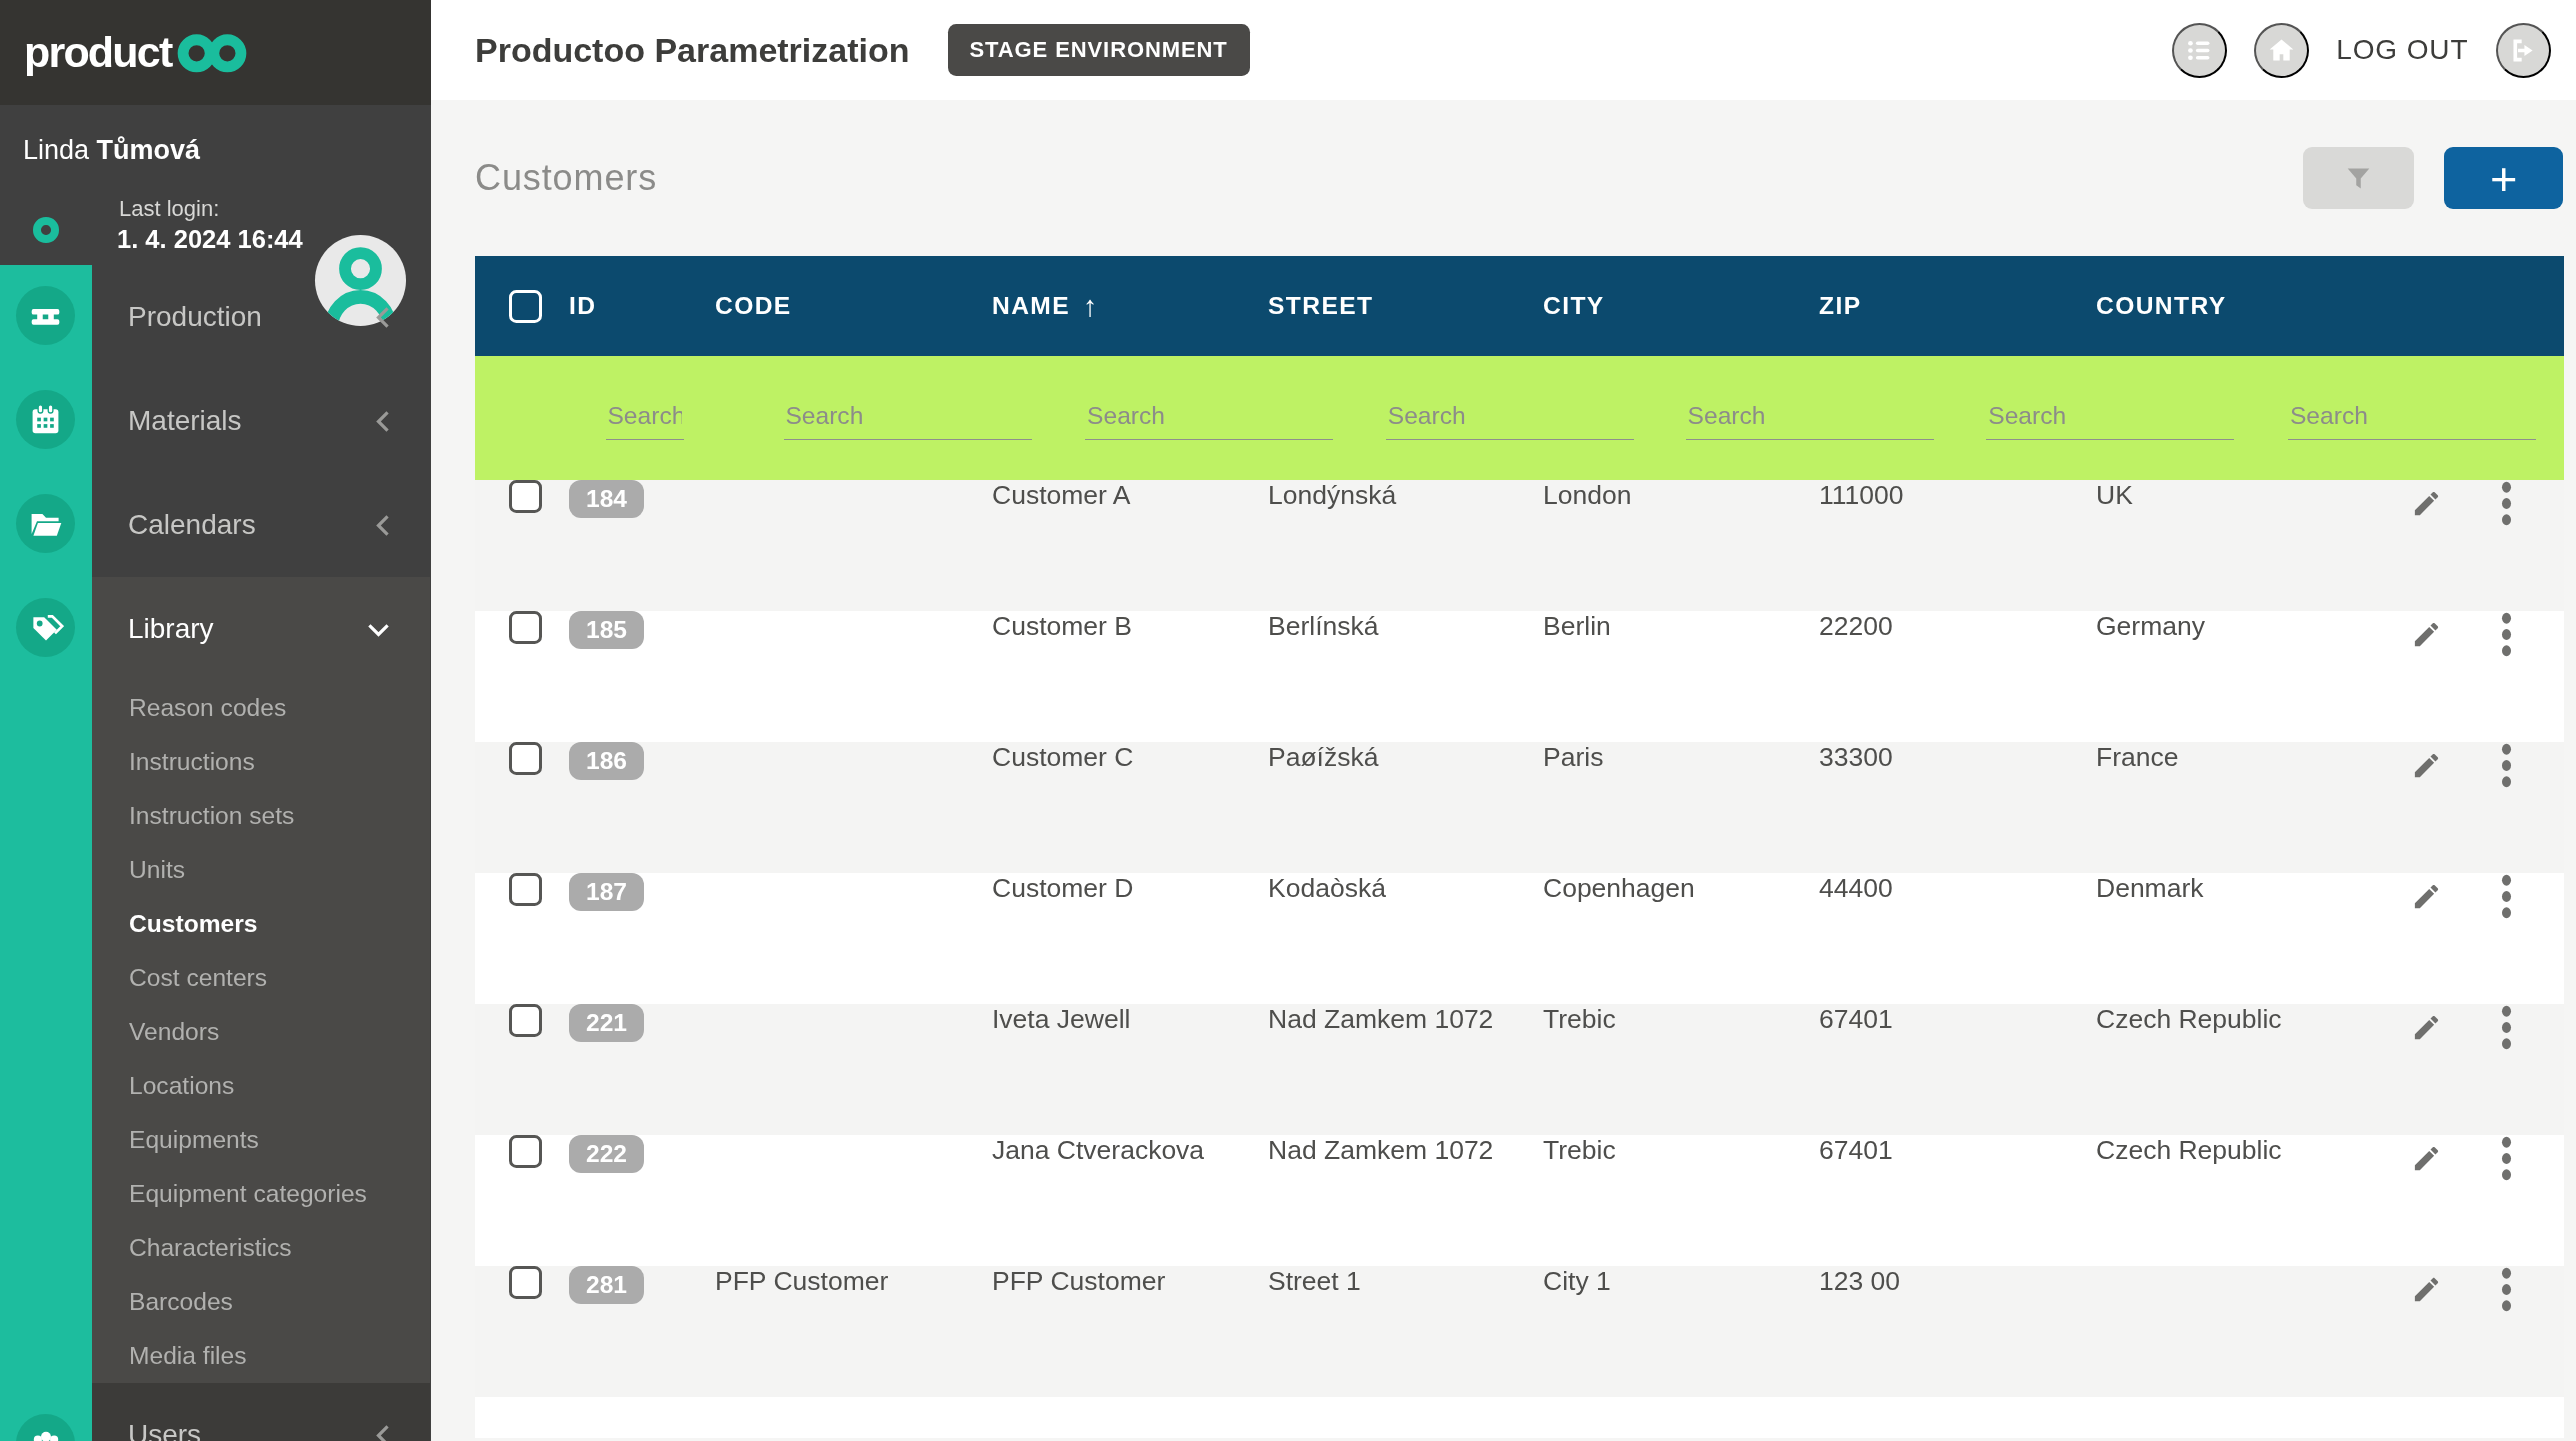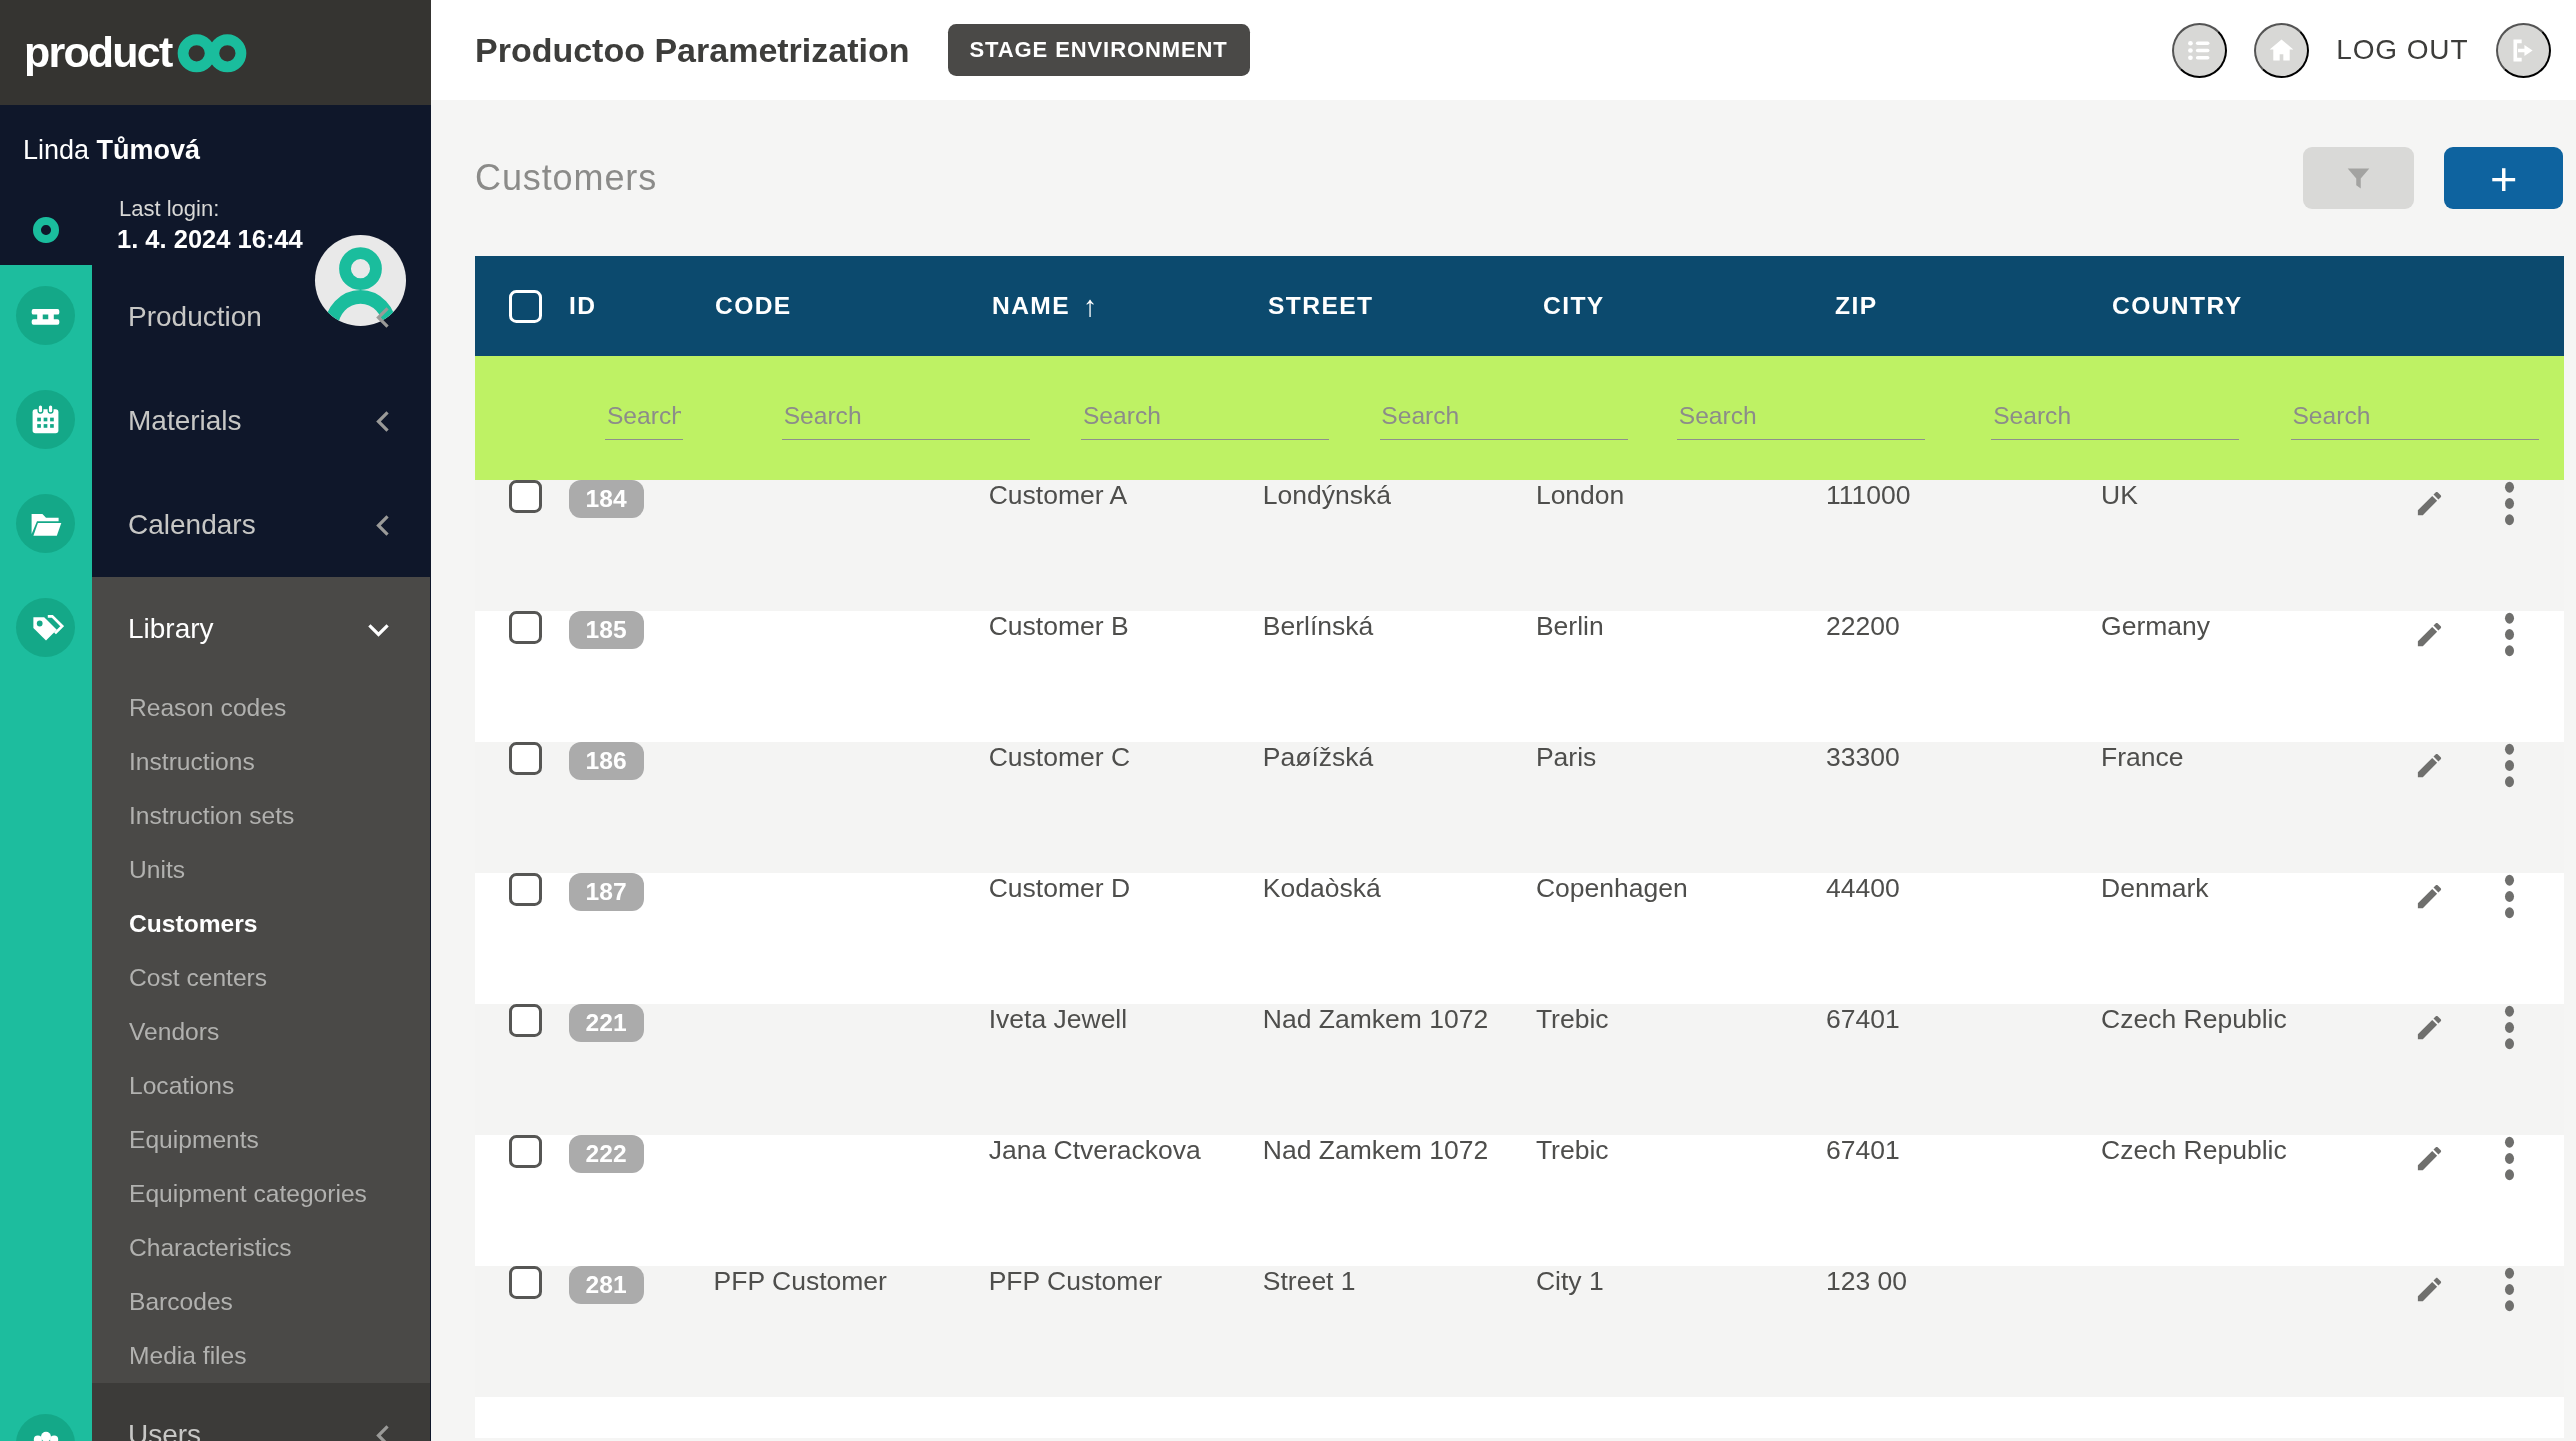--- a/index.html
+++ b/index.html
@@ -1,20 +1,20 @@
 <!DOCTYPE html>
 <html style="font-size:14.6px"><head>
 <meta charset="utf-8">
 <style>
   html,body{margin:0;padding:0;background:#e9e9e7;}
   *{box-sizing:border-box;font-family:"Liberation Sans",sans-serif;}
   .screen{position:relative;width:2576px;height:1441px;background:#f5f5f4;overflow:hidden;}
 
   
-  .sidebar{position:absolute;left:0;top:0;width:431px;height:1441px;background:#0f172a;}
+  .sidebar{position:absolute;left:0;top:0;width:431px;height:1441px;background:#404040;}
   .logo-band{position:absolute;left:0;top:0;width:431px;height:105px;background:#353431;display:flex;align-items:center;padding-left:24px;}
   .logo{display:flex;align-items:center;gap:1.8px;}
   .logo-text{color:#fff;font-size:43px;font-weight:700;letter-spacing:-1.8px;}
   .user-band{position:absolute;left:0;top:105px;width:431px;height:160px;}
   .user-name{position:absolute;left:23px;top:30px;color:#fff;font-size:27px;}
   .user-name b{font-weight:700;}
   .status-ring{position:absolute;left:33px;top:217px;width:25.5px;height:25.5px;border-radius:50%;border:8.2px solid #1abd9d;}
   .lastlogin{position:absolute;left:119px;top:91px;color:#d8d8d6;font-size:22px;}
   .lastlogin-val{position:absolute;left:117px;top:120px;color:#fff;font-size:25.5px;font-weight:700;}
   .avatar{position:absolute;left:315px;top:130px;width:91px;height:91px;border-radius:50%;background:#e9e9e9;overflow:hidden;}
@@ -55,21 +55,21 @@
   .row:nth-child(odd){background:#f4f4f3;}
   .row:nth-child(even){background:#fff;}
   .row-filler{height:41px;background:#fff;}
 
   .cell-check{width:94px;padding-left:34px;}
   .cell-id{width:146px;}
   .cell-code{width:277px;}
   .cell-name{width:276px;}
   .cell-street{width:275px;}
   .cell-city{width:276px;}
-  .cell-zip{width:277px;margin-left:16px;}
+  .cell-zip{width:277px;}
   .cell-country{width:292px;}
   .cell-actions{width:174px;display:flex;align-items:center;padding-left:23px;gap:59px;}
 
   .cell-id .search-input{width:78px;}
   .cell-code .search-input,.cell-name .search-input,.cell-street .search-input,
   .cell-city .search-input,.cell-zip .search-input,.cell-country .search-input{width:248px;}
 
   .cb{width:33px;height:33px;border-radius:7.3px;border:3.6px solid #565654;background:#fff;cursor:pointer;}
   .cb-head{width:33px;height:33px;border-radius:7.3px;border:3.6px solid #fff;background:transparent;cursor:pointer;}
   .id-badge{display:inline-flex;align-items:center;justify-content:center;min-width:75px;height:38px;padding:0 14.6px;border-radius:12px;background:#ababab;color:#fff;font-size:24.6px;font-weight:700;}

